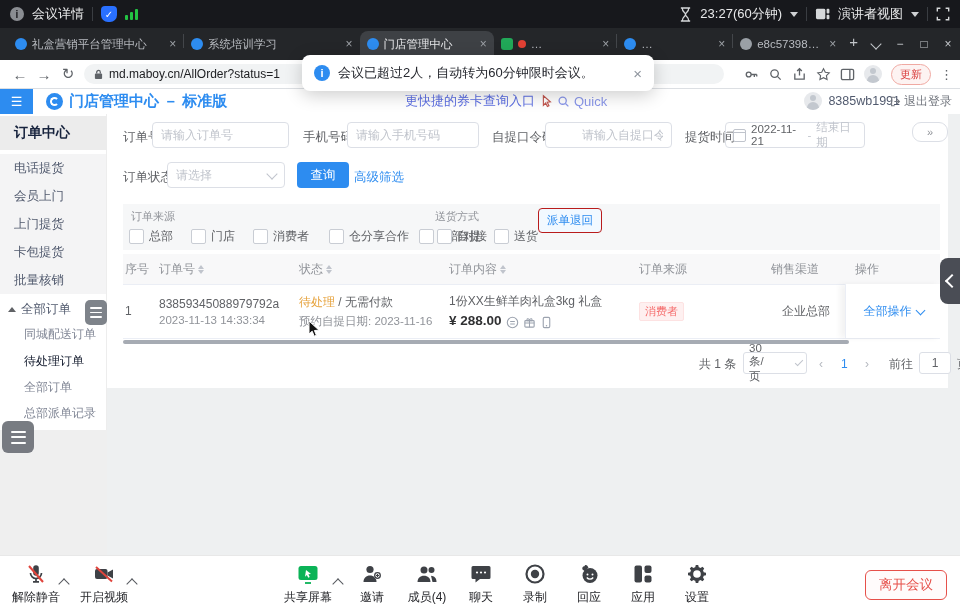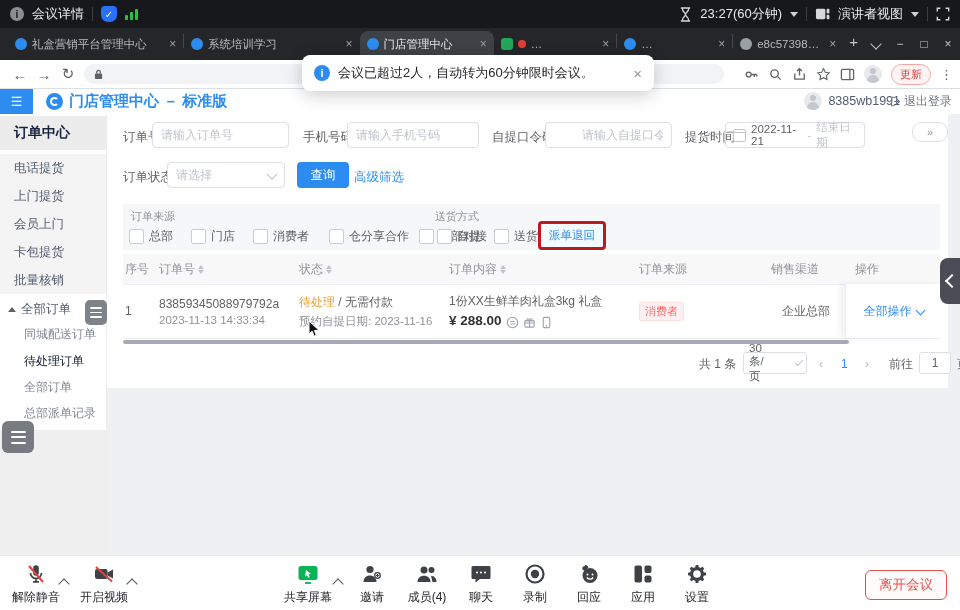--- a/index.html
+++ b/index.html
@@ -93,21 +93,21 @@
                  color:#909399;font-size:11px;display:flex;align-items:center;justify-content:center;background:#fff;}
   .selbox{position:absolute;height:26px;border:1px solid #dcdfe6;border-radius:4px;display:flex;align-items:center;
           padding:0 8px;box-sizing:border-box;font-size:12px;color:#c0c4cc;background:#fff;justify-content:space-between;}
   .chev{width:7px;height:7px;border-right:1.4px solid #c0c4cc;border-bottom:1.4px solid #c0c4cc;transform:rotate(45deg);margin-top:-3px;}
   .btn-primary{position:absolute;background:#2d8cf0;color:#fff;font-size:12.5px;border-radius:4px;display:flex;align-items:center;justify-content:center;}
   .adv-link{position:absolute;color:#2d8cf0;font-size:12.5px;}
   .panel{position:absolute;top:90px;left:16px;width:817px;height:46px;background:#f6f7f8;}
   .plabel{position:absolute;font-size:11px;color:#909399;top:5px;}
   .cbrow{position:absolute;top:24px;display:flex;align-items:center;gap:5px;font-size:12px;color:#606266;}
   .cb{width:13px;height:13px;border:1px solid #c9cdd4;border-radius:2px;background:#fff;flex:none;}
-  .btn-outline{position:absolute;top:17px;left:415px;width:62px;height:23px;border:3px solid #b91c1c;background:#f2f9ff;color:#2d8cf0;
+  .btn-outline{position:absolute;top:4px;left:415px;width:62px;height:23px;border:1px solid #b91c1c;background:#f2f9ff;color:#2d8cf0;
                font-size:11.5px;border-radius:4px;display:flex;align-items:center;justify-content:center;}
   
   .thead{position:absolute;top:140px;left:16px;width:817px;height:30px;background:#f8f8f9;border-bottom:1px solid #ebeef5;
          font-size:12px;color:#909399;}
   .th{position:absolute;top:0;height:30px;display:flex;align-items:center;gap:3px;}
   .sort{display:inline-flex;flex-direction:column;gap:1px;}
   .sort i{width:0;height:0;border-left:3.5px solid transparent;border-right:3.5px solid transparent;display:block;}
   .sort .up{border-bottom:4px solid #c0c4cc;}
   .sort .dn{border-top:4px solid #c0c4cc;}
   .trow{position:absolute;top:170px;left:16px;width:817px;height:54px;border-bottom:1px solid #ebeef5;font-size:12px;color:#606266;}
@@ -233,20 +233,21 @@
 <div class="toolbar">
   <div style="width:8px"></div>
   <span class="navbtn">←</span>
   <span class="navbtn">→</span>
   <span class="navbtn">↻</span>
   <div class="urlbox">
     <svg width="9" height="11" viewBox="0 0 10 12">
         <rect x="1" y="5" width="8" height="6" rx="1" fill="#5f6368"></rect>
         <path d="M3 5V3.5a2 2 0 0 1 4 0V5" stroke="#5f6368" stroke-width="1.4" fill="none"></path>
       </svg>
+    <span>md.maboy.cn/AllOrder?status=1</span>
   </div>
   <div class="tool-right">
     <svg width="15" height="15" viewBox="0 0 16 16">
         <circle cx="5" cy="8" r="2.6" stroke="#5f6368" stroke-width="1.4" fill="none"></circle>
         <path d="M7.6 8h6M11 8v2.6M13.6 8v2" stroke="#5f6368" stroke-width="1.4" fill="none"></path>
       </svg>
     <svg width="15" height="15" viewBox="0 0 16 16">
         <circle cx="7" cy="7" r="4" stroke="#5f6368" stroke-width="1.4" fill="none"></circle>
         <path d="M10 10l3.5 3.5" stroke="#5f6368" stroke-width="1.4"></path>
       </svg>
@@ -267,39 +268,50 @@
 </div>
 
 <div class="page">
 
   <div class="app-header">
     <div class="burger">
         <span>☰</span>
       </div>
     <span class="logo"></span>
     <span class="app-title">门店管理中心 － 标准版</span>
+    <div class="promo">
+      <span>更快捷的券卡查询入口</span>
+      <svg width="14" height="14" viewBox="0 0 16 16">
+          <path d="M5 2l8 7-3.6.4 2 4-1.8.9-2-4L5 13z" stroke="#c2574f" stroke-width="1.3" fill="none"></path>
+        </svg>
+      <svg width="13" height="13" viewBox="0 0 16 16">
+          <circle cx="7" cy="7" r="4.4" stroke="#8a97ea" stroke-width="1.6" fill="none"></circle>
+          <path d="M10.4 10.4l3.6 3.6" stroke="#8a97ea" stroke-width="1.6"></path>
+        </svg>
+      <span class="quick">Quick</span>
+    </div>
     <div class="user-clu">
       <span class="avatar"></span>
       <span>8385wb1991</span>
     </div>
     <div class="logout">
       <svg width="11" height="11" viewBox="0 0 14 14">
           <path d="M6 1.5H2v11h4M9 4l3 3-3 3M12 7H5.5" stroke="#73777f" stroke-width="1.4" fill="none"></path>
         </svg>
       <span>退出登录</span>
     </div>
   </div>
 
   <aside class="sidebar">
     <div class="side-white"></div>
     <div class="side-title">订单中心</div>
     <div class="side-items">
       <div class="sitem">电话提货</div>
+      <div class="sitem">会员上门</div>
       <div class="sitem">上门提货</div>
-      <div class="sitem">会员上门</div>
       <div class="sitem">卡包提货</div>
       <div class="sitem">批量核销</div>
     </div>
     <div class="sgroup">
       <span class="tri-up"></span>
       <span>全部订单</span>
     </div>
     <div class="ssub" style="top:207px">同城配送订单</div>
     <div class="ssub active" style="top:234px">待处理订单</div>
     <div class="ssub" style="top:260px">全部订单</div>

